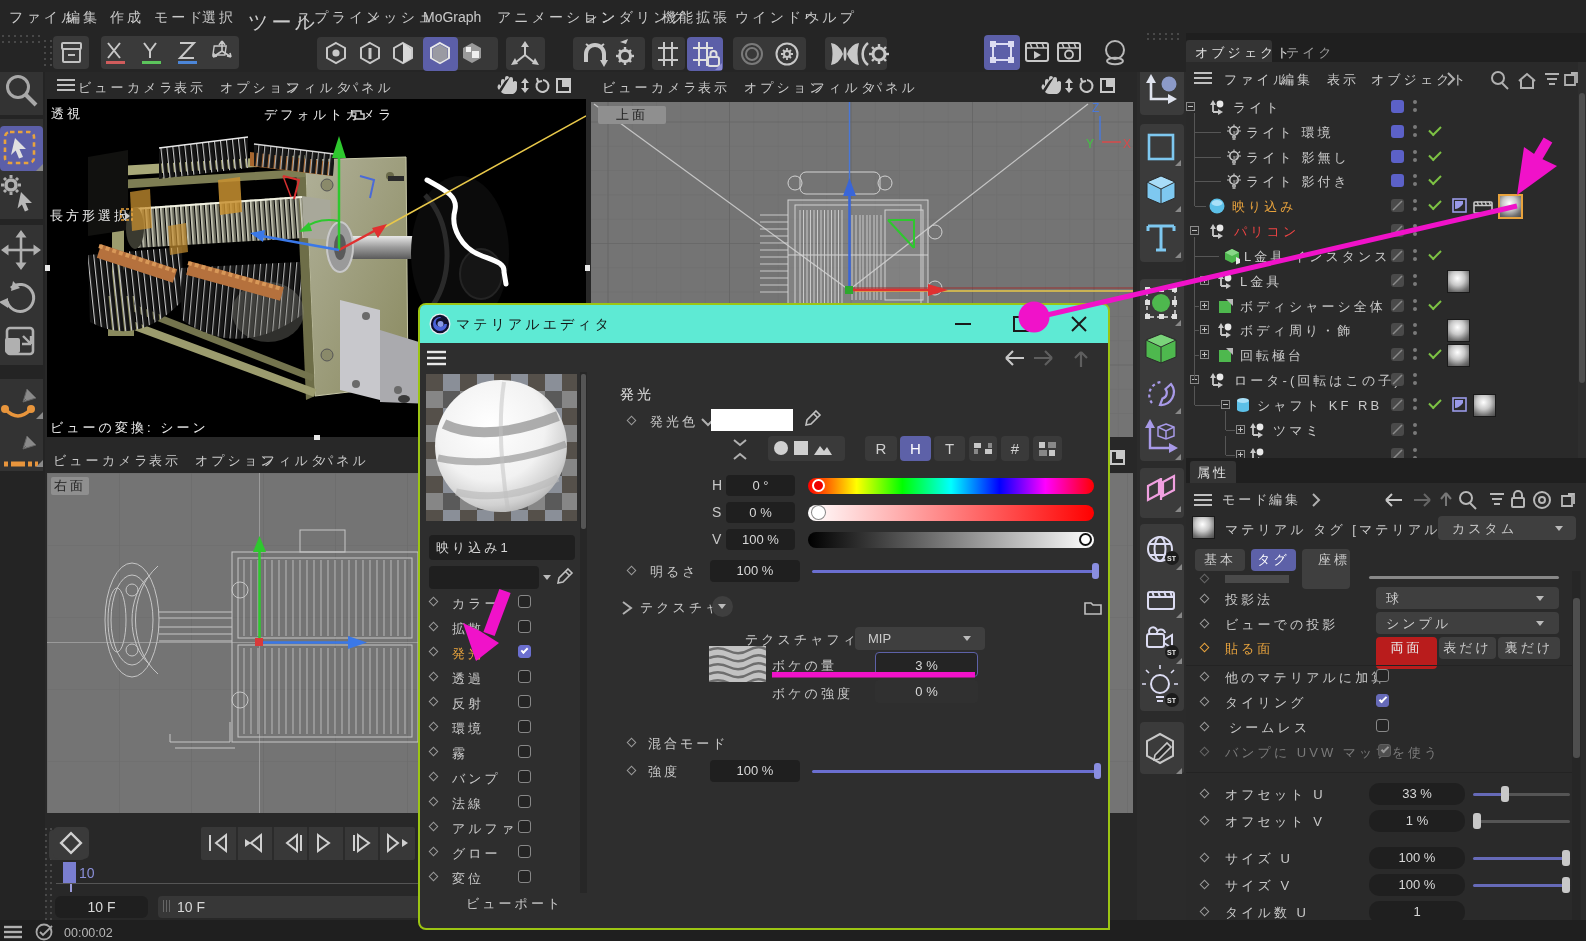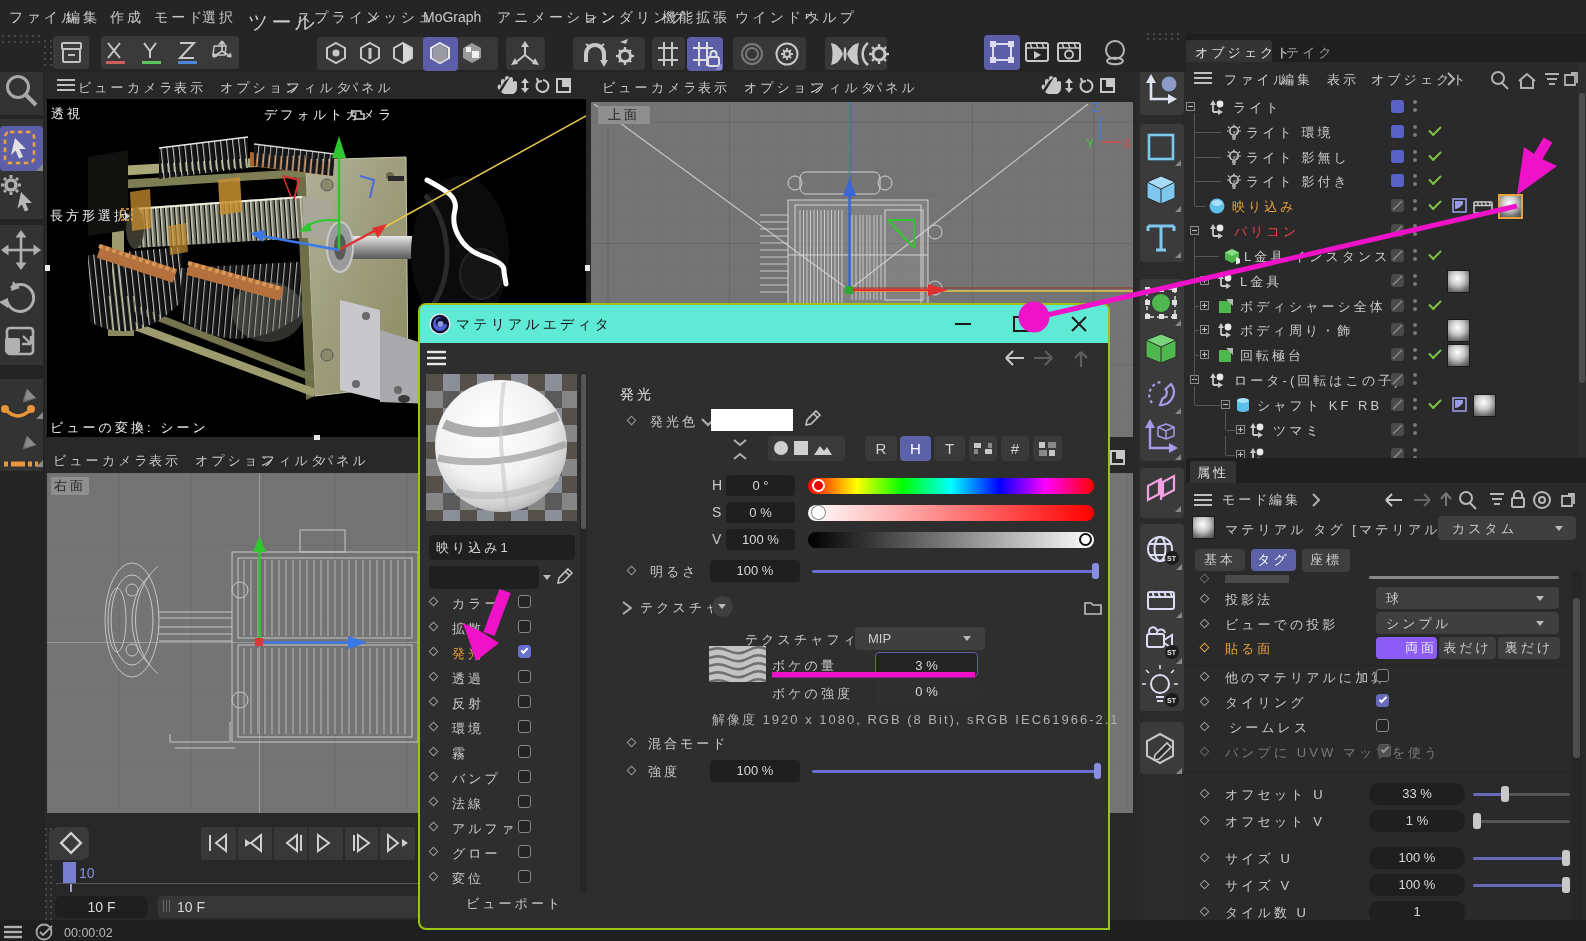--- a/index.html
+++ b/index.html
@@ -486,21 +486,21 @@
    <polygon points="849.5,178 843,196 856,196" fill="#3a66d8"></polygon>
    <rect x="845" y="286" width="8" height="8" fill="#2ea82e"></rect>
    <path d="M888 220 H914 V248 M888 220 L914 248" fill="none" stroke="#2ec82e" stroke-width="2"></path>
 
    <line x1="1100" y1="116" x2="1100" y2="140" stroke="#4a78d8" stroke-width="1.5"></line>
    <line x1="1102" y1="142" x2="1121" y2="142" stroke="#d84a4a" stroke-width="1.5"></line>
    <text x="1092" y="112" fill="#4a78d8" font-size="12" font-family="Liberation Sans">Z</text>
    <text x="1086" y="148" fill="#3fc83f" font-size="12" font-family="Liberation Sans">Y</text>
    <text x="1123" y="148" fill="#d84a4a" font-size="12" font-family="Liberation Sans">X</text>
   </svg>
-  <span class="t jp" style="left:7px;top:4px;background:#8f8f8f;color:#222;padding:0 10px;border-radius:2px">上面</span>
+  <span class="t jp" style="left:7px;top:4px;background:#8f8f8f;color:#222;padding:0 18px;border-radius:2px">上面</span>
  </div>
 
  <span class="t jp" style="left:8px;top:380px">ビュー</span>
  <span class="t jp" style="left:57px;top:380px">カメラ</span>
  <span class="t jp" style="left:104px;top:380px">表示</span>
  <span class="t jp" style="left:150px;top:380px">オプション</span>
  <span class="t jp" style="left:217px;top:380px">フィルタ</span>
  <span class="t jp" style="left:275px;top:380px">パネル</span>
  <svg width="30" height="27" style="left:1062px;top:374px">
       <g fill="none" stroke="#c8c8c8" stroke-width="2">
@@ -1060,41 +1060,41 @@
   </g>
  </svg>
  <span class="ab thumb" style="left:6px;top:58px"></span>
  <span class="t jp" style="left:39px;top:63px">マテリアル タグ [マテリアル]</span>
  <div class="dd" style="left:252px;top:58px;width:138px;height:24px">
       <span class="t jp" style="left:14px;top:4px">カスタム</span>
       <span class="dda" style="left:117px;top:10px"></span>
     </div>
  <div class="dd" style="left:9px;top:91px;width:50px;height:22px;text-align:center;line-height:22px"><span class="jp">基本</span></div>
  <div class="dd" style="left:65px;top:91px;width:45px;height:22px;text-align:center;line-height:22px;background:#5d61a8;color:#fff"><span class="jp">タグ</span></div>
- <div class="dd" style="left:116px;top:91px;width:48px;height:23px;text-align:center;line-height:22px"><span class="jp">座標</span></div>
+ <div class="dd" style="left:116px;top:91px;width:48px;height:40px;text-align:right;line-height:22px"><span class="jp">座標</span></div>
 
  <span class="dia" style="left:15px;top:117px;border-color:#666"></span>
  <span class="ab" style="left:39px;top:117px;width:64px;height:8px;background:#4a4a4a"></span>
  <span class="ab" style="left:183px;top:118px;width:190px;height:3px;background:#888;border-radius:2px"></span>
 
  <span class="dia" style="left:15px;top:137px"></span>
     <span class="t jp" style="left:39px;top:133px">投影法</span>
  <div class="dd" style="left:190px;top:129px;width:183px;height:22px">
       <span class="t jp" style="left:10px;top:3px">球</span>
       <span class="dda" style="left:160px;top:9px"></span>
     </div>
  <span class="dia" style="left:15px;top:162px"></span>
     <span class="t jp" style="left:39px;top:158px">ビューでの投影</span>
  <div class="dd" style="left:190px;top:154px;width:183px;height:22px">
       <span class="t jp" style="left:10px;top:3px">シンプル</span>
       <span class="dda" style="left:160px;top:9px"></span>
     </div>
  <span class="dia" style="left:15px;top:186px;border-color:#e8a33d"></span>
     <span class="t jp" style="left:39px;top:182px;color:#e8a33d">貼る面</span>
- <div class="dd" style="left:190px;top:179px;width:61px;height:22px;background:#8b5cf6;text-align:right;line-height:22px;color:#e8e8e8"><span class="jp">両面</span></div>
+ <div class="dd" style="left:190px;top:179px;width:61px;height:32px;background:#b91c1c;text-align:center;line-height:22px;color:#e8e8e8"><span class="jp">両面</span></div>
  <div class="dd" style="left:253px;top:179px;width:57px;height:22px;text-align:center;line-height:22px"><span class="jp">表だけ</span></div>
  <div class="dd" style="left:312px;top:179px;width:62px;height:22px;text-align:center;line-height:22px"><span class="jp">裏だけ</span></div>
  <div class="ab" style="left:0;top:207px;width:386px;height:1px;background:#232323"></div>
  <span class="dia" style="left:15px;top:215px"></span>
     <span class="t jp" style="left:39px;top:211px">他のマテリアルに加算</span>
  <span class="cb" style="left:190px;top:211px"></span>
  <span class="dia" style="left:15px;top:240px"></span>
     <span class="t jp" style="left:39px;top:236px">タイリング</span>
  <span class="cb" style="left:190px;top:236px;background:#666ab8;border-color:#666ab8"></span>
     <span class="ab" style="left:193px;top:239px;width:8px;height:4px;border-left:2px solid #fff;border-bottom:2px solid #fff;transform:rotate(-45deg)"></span>
@@ -1330,21 +1330,20 @@
         <path d="M0 12 Q10 8 20 13 T40 12 T60 13" stroke="#6e6e6e" stroke-width="2.5" fill="none"></path>
         <path d="M0 20 Q10 16 20 21 T40 20 T60 21" stroke="#6e6e6e" stroke-width="2.5" fill="none"></path>
         <path d="M0 28 Q10 24 20 29 T40 28 T60 29" stroke="#6e6e6e" stroke-width="2.5" fill="none"></path>
         <path d="M0 36 Q10 32 20 37 T40 36 T60 37" stroke="#6e6e6e" stroke-width="2.5" fill="none"></path>
       </svg>
     </div>
  <span class="t jp" style="left:352px;top:352px">ボケの量</span>
  <div class="fld" style="left:455px;top:347px;width:103px;height:25px;line-height:25px;background:#242424;border:1.5px solid #5d61a8">3 %</div>
  <span class="t jp" style="left:352px;top:380px">ボケの強度</span>
  <div class="fld" style="left:455px;top:375px;width:103px;height:23px;line-height:23px;background:#303030">0 %</div>
- <span class="t jp2" style="left:292px;top:406px;color:#b0b0b0">解像度 1920 x 1080, RGB (8 Bit), sRGB IEC61966-2.1</span>
  <span class="dia" style="left:208px;top:434px"></span>
  <span class="t jp" style="left:228px;top:430px">混合モード</span>
  <span class="dia" style="left:208px;top:462px"></span>
  <span class="t jp" style="left:228px;top:458px">強度</span>
  <div class="fld" style="left:290px;top:455px;width:90px;height:22px;line-height:22px">100 %</div>
  <span class="ab" style="left:392px;top:465px;width:285px;height:3px;background:#6b6fd0;border-radius:2px"></span>
  <span class="ab" style="left:674px;top:458px;width:7px;height:16px;background:#8a8ee0;border-radius:3px"></span>
 </div>
 
 <svg id="annot" width="1586" height="941" style="left:0;top:0;pointer-events:none">

